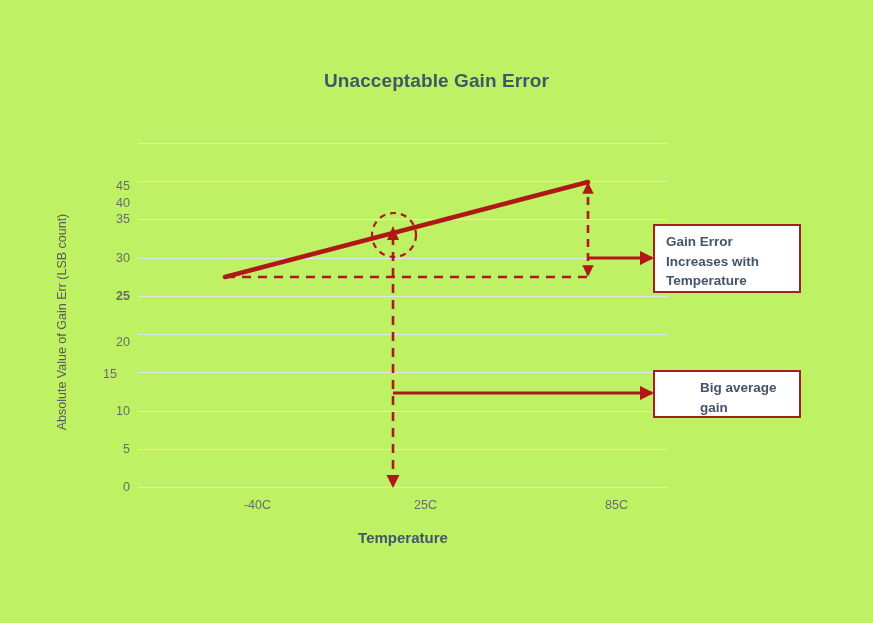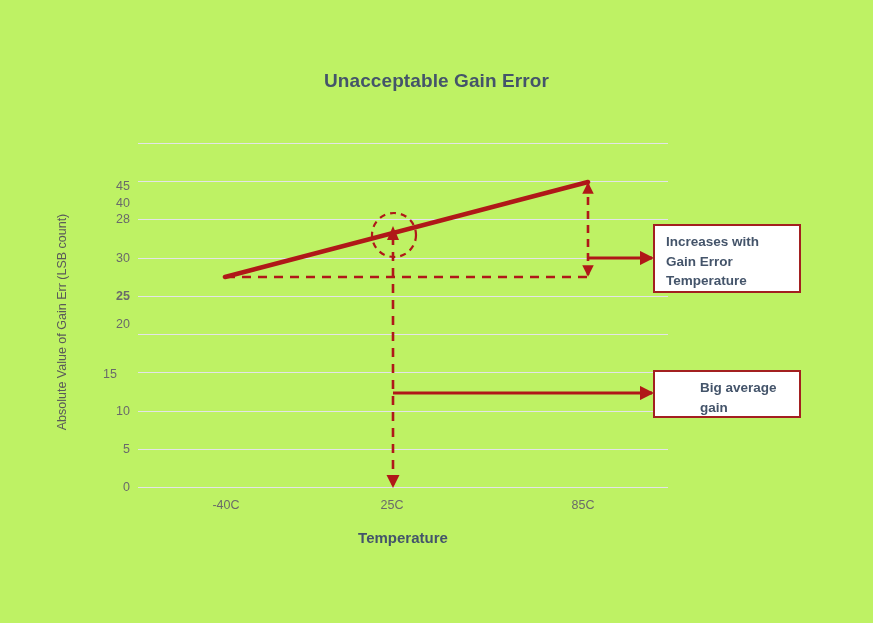--- a/index.html
+++ b/index.html
@@ -91,21 +91,21 @@
   .x-tick-wrap {
     position: absolute;
     left: 138px;
     top: 498px;
     width: 530px;
     height: 20px;
   }
   .x-tick {
     position: absolute;
     width: 90px;
-    text-align: center;
+    text-align: right;
     font-size: 12.5px;
     color: #6a6a6a;
   }
   
   .overlay-svg {
     position: absolute;
     left: 0;
     top: 0;
     width: 873px;
     height: 623px;
@@ -157,24 +157,24 @@
     <div class="gridline" style="top:191.1px;"></div>
     <div class="gridline" style="top:229.3px;"></div>
     <div class="gridline" style="top:267.6px;"></div>
     <div class="gridline" style="top:305.8px;"></div>
     <div class="gridline" style="top:344px;"></div>
   </div>
 
   <div class="y-tick-wrap">
     <div class="y-tick" style="top:-6px;margin-top:43px;">45</div>
     <div class="y-tick" style="top:20px;margin-top:34px;">40</div>
-    <div class="y-tick" style="top:70.4px;">28</div>
+    <div class="y-tick" style="top:70.4px;">35</div>
     <div class="y-tick" style="top:108.7px;">30</div>
     <div class="y-tick" style="top:146.9px;font-weight:bold;">25</div>
-    <div class="y-tick" style="top:175px;">20</div>
+    <div class="y-tick" style="top:193px;">20</div>
     <div class="y-tick" style="top:225px;text-align:center;">15</div>
     <div class="y-tick" style="top:261.6px;">10</div>
     <div class="y-tick" style="top:299.8px;">5</div>
     <div class="y-tick" style="top:338px;">0</div>
   </div>
 
   <div class="x-tick-wrap">
     <div class="x-tick" style="left:43px;">-40C</div>
     <div class="x-tick" style="left:209px;">25C</div>
     <div class="x-tick" style="left:400px;">85C</div>
@@ -201,22 +201,22 @@
     <line x1="588" y1="258" x2="652" y2="258" stroke="#b01818" stroke-width="2.8" marker-end="url(#arrow-red)"></line>
 
     <line x1="393" y1="236" x2="393" y2="486" stroke="#b01818" stroke-width="2.6" stroke-dasharray="9,7" marker-end="url(#arrow-red)"></line>
 
     <path d="M 393 226 L 399 240 L 387 240 z" fill="#b01818"></path>
 
     <line x1="393" y1="393" x2="652" y2="393" stroke="#b01818" stroke-width="2.8" marker-end="url(#arrow-red)"></line>
   </svg>
 
   <div class="callout" id="callout-1">
+    <div>Gain Error</div>
     <div>Increases with</div>
-    <div>Gain Error</div>
     <div>Temperature</div>
   </div>
 
   <div class="callout" id="callout-2">
     <div>Big average gain</div>
   </div>
 
 </div>
 
 </body></html>

